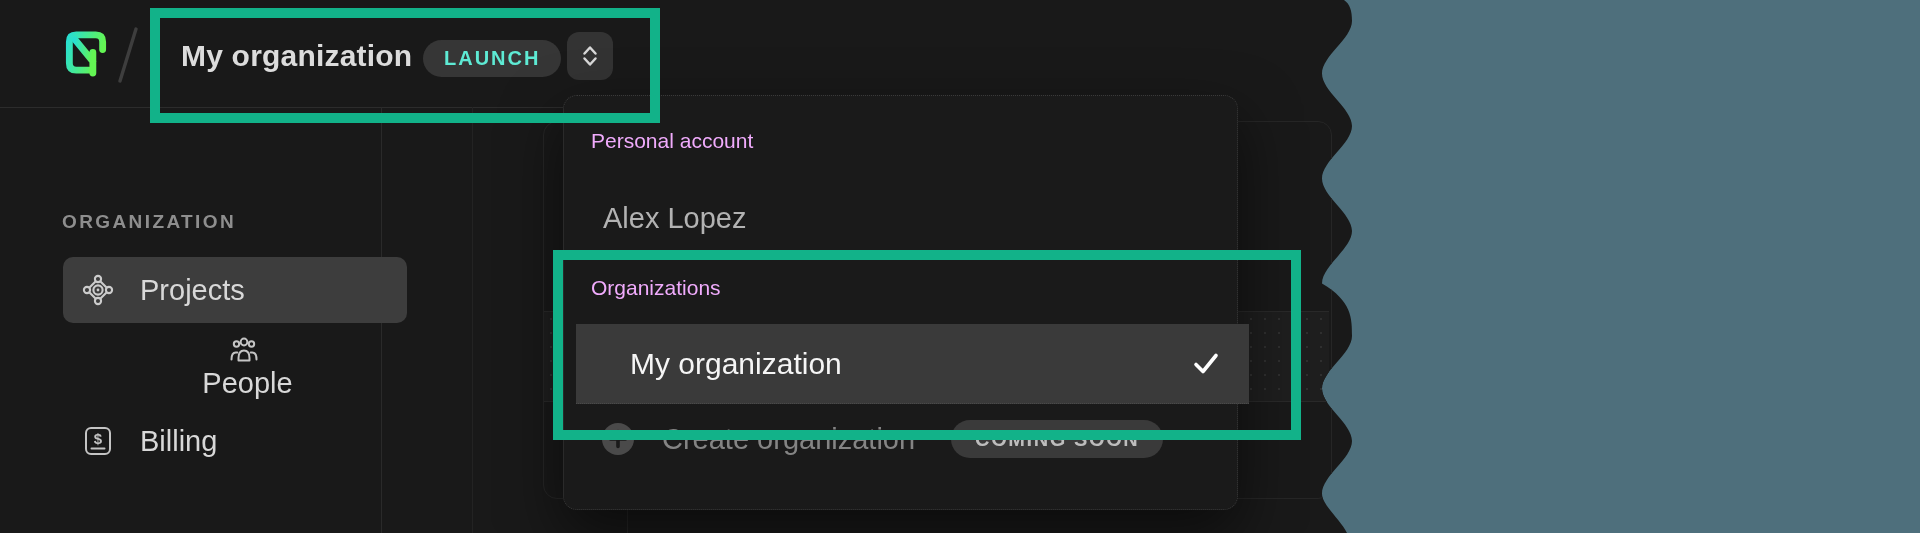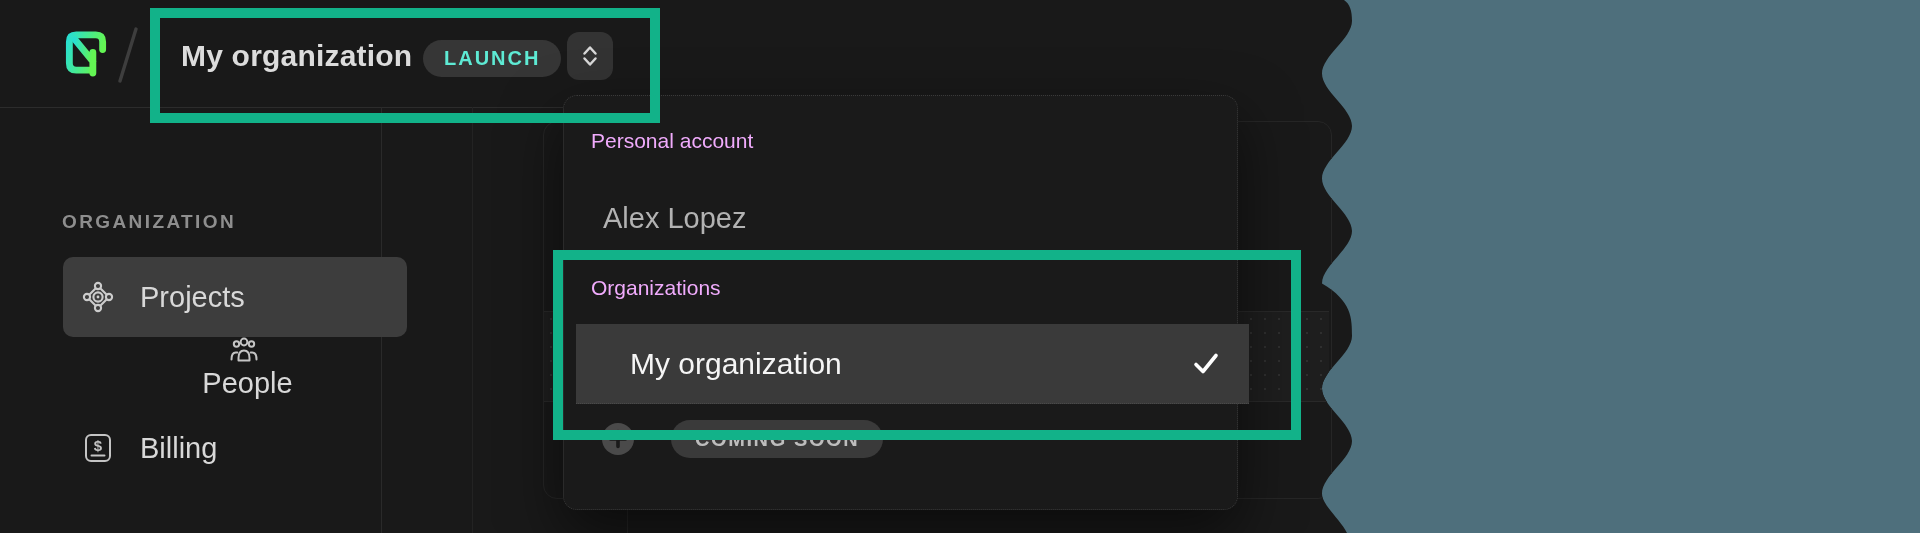--- a/index.html
+++ b/index.html
@@ -31,21 +31,21 @@
   .switch-btn{left:567px;top:32px;width:46px;height:48px;border-radius:12px;background:#333333;
     display:flex;align-items:center;justify-content:center;cursor:pointer;}
 
   
   .ann{border:10px solid #12b289;z-index:40;pointer-events:none;}
   .ann1{left:150px;top:8px;width:490px;height:95px;}
   .ann2{left:553px;top:250px;width:728px;height:170px;}
 
   
   .side-label{left:62px;top:211px;font-size:19px;font-weight:700;letter-spacing:2.4px;color:#8e8e8e;}
-  .side-item{left:63px;width:344px;height:80px;border-radius:10px;display:flex;align-items:center;cursor:pointer;}
+  .side-item{left:63px;width:344px;height:66px;border-radius:10px;display:flex;align-items:center;cursor:pointer;}
   .side-item .ic{width:34px;height:34px;margin-left:18px;flex:0 0 auto;display:block;}
   .side-item .lbl{margin-left:25px;font-size:29px;font-weight:500;color:#d8d8d8;}
   .side-item.active{background:#3d3d3d;}
   .si-0{top:257px;} .si-1{top:333px;flex-direction:column;} .si-2{top:408px;}
 
   
   .menu{left:563px;top:95px;width:675px;height:415px;background:#1a1a1a;
     border:1px dotted #3a3a3a;border-radius:14px;z-index:20;
     box-shadow:0 24px 60px rgba(0,0,0,.55);box-sizing:border-box;}
   .menu .sect-hdr{position:absolute;left:27px;font-size:21px;color:#f0abfc;line-height:30px;}
@@ -170,20 +170,21 @@
         <svg width="34" height="28" viewBox="0 0 34 28">
           <path d="M7,14.5 L14,21.5 L27,5.5" fill="none" stroke="#ffffff" stroke-width="3.6" stroke-linecap="round" stroke-linejoin="round"></path>
         </svg>
       </div>
 
       <div class="item m-create">
         <svg width="34" height="34" viewBox="0 0 34 34">
           <circle cx="17" cy="17" r="16" fill="#4a4a4a"></circle>
           <path d="M17,9.5 V24.5 M9.5,17 H24.5" stroke="#1a1a1a" stroke-width="3.6" stroke-linecap="round"></path>
         </svg>
+        <span class="txt">Create organization</span>
         <span class="soon-badge">COMING SOON</span>
       </div>
     </div>
 
     <div class="abs ann ann1"></div>
     <div class="abs ann ann2"></div>
 
   </div>
 </div>
 

